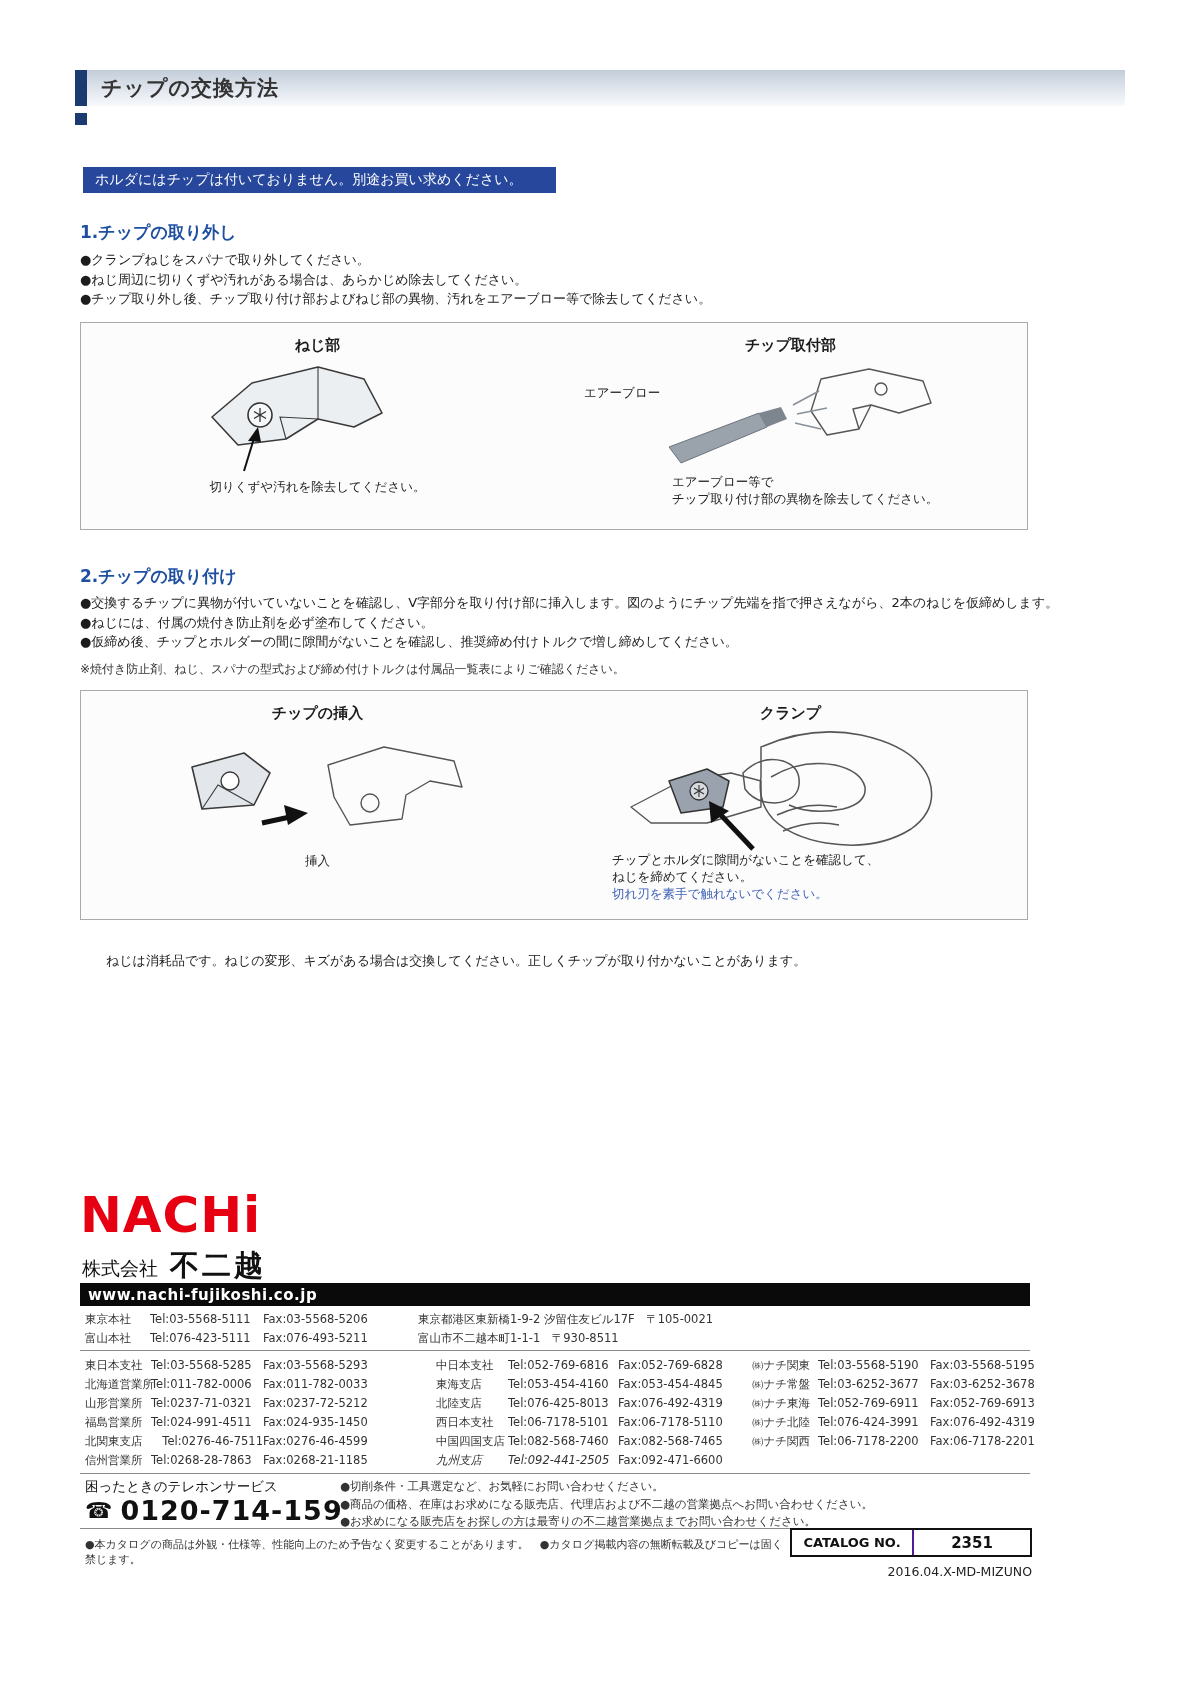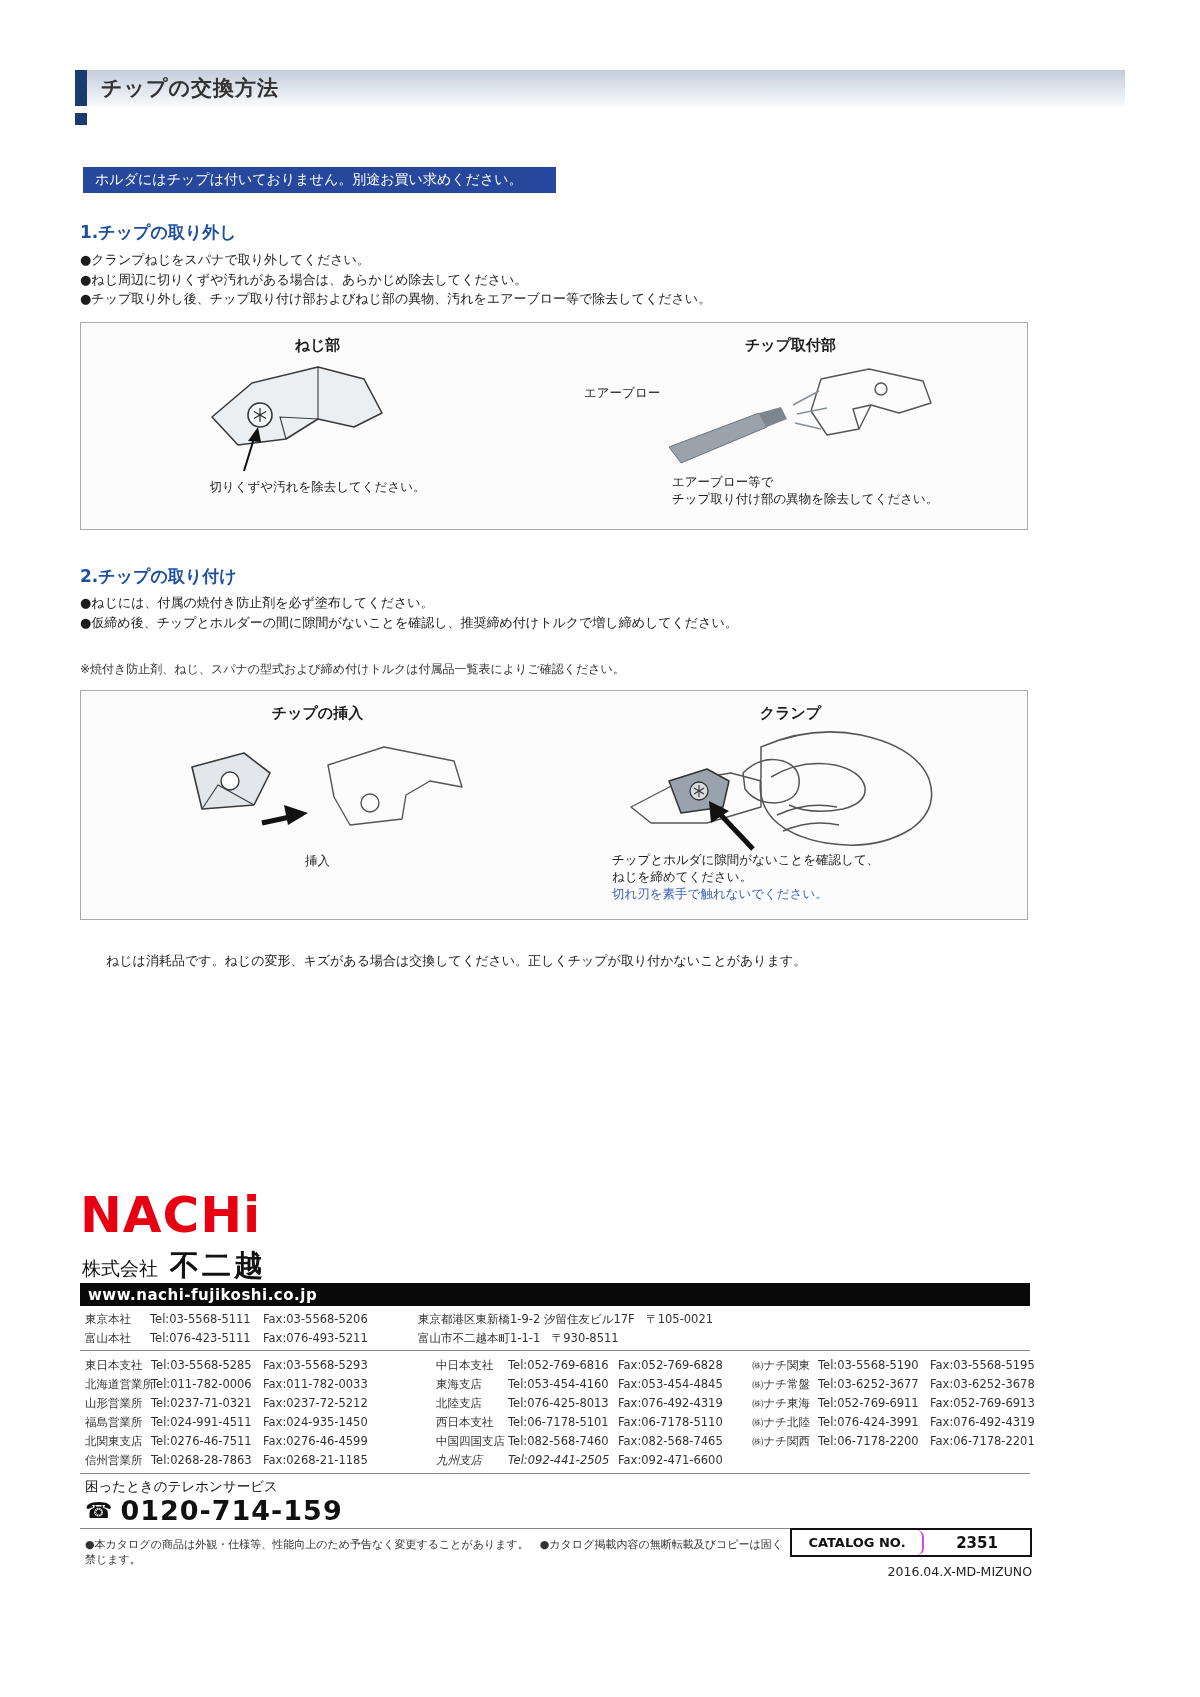--- a/index.html
+++ b/index.html
@@ -47,22 +47,22 @@
            display:flex;align-items:center;padding-left:8px;letter-spacing:0.5px;}
   .frow{display:flex;font-size:11.5px;line-height:19px;color:#333;white-space:nowrap;}
   .bname{display:inline-block;}
   .btel{display:inline-block;}
   .hline{border-top:1px solid #8a8a8a;height:0;}
   .phone-label{font-size:13.5px;color:#111;}
   .phone-number{font-size:27px;font-weight:bold;color:#111;letter-spacing:1px;}
   .freedial{font-size:22px;color:#111;margin-right:8px;}
   .tiny{font-size:11.5px;line-height:17.5px;color:#333;}
   .catalog-box{border:2px solid #111;display:flex;align-items:stretch;background:#fff;}
-  .catalog-label{width:132px;border-right:2px solid #d946ef;display:flex;align-items:center;
-                 justify-content:center;font-size:13px;font-weight:bold;color:#111;border-radius:7px;}
+  .catalog-label{width:122px;border-right:2px solid #4c1d95;display:flex;align-items:center;
+                 justify-content:center;font-size:13px;font-weight:bold;color:#111;}
   .catalog-no{flex:1;display:flex;align-items:center;justify-content:center;
               font-size:15px;font-weight:bold;color:#111;}
   .code{font-size:12.5px;color:#222;text-align:right;}
 </style>
 </head>
 <body>
 
 <div class="page">
 
   <div class="abs title-band" style="left:75px;top:70px;width:1050px;height:36px;">
@@ -123,20 +123,21 @@
       </svg>
       <div class="diag-cap-block">
         <div>エアーブロー等で</div>
         <div>チップ取り付け部の異物を除去してください。</div>
       </div>
     </div>
   </div>
 
   <h2 class="abs sec-title" style="left:80px;top:565px;">2.チップの取り付け</h2>
   <div class="abs body-text" style="left:80px;top:593px;width:1045px;">
+    <p>●交換するチップに異物が付いていないことを確認し、V字部分を取り付け部に挿入します。図のようにチップ先端を指で押さえながら、2本のねじを仮締めします。</p>
     <p>●ねじには、付属の焼付き防止剤を必ず塗布してください。</p>
     <p>●仮締め後、チップとホルダーの間に隙間がないことを確認し、推奨締め付けトルクで増し締めしてください。</p>
   </div>
   <p class="abs small-note" style="left:80px;top:661px;width:1045px;">※焼付き防止剤、ねじ、スパナの型式および締め付けトルクは付属品一覧表によりご確認ください。</p>
 
   <div class="abs diag-box" style="left:80px;top:690px;width:948px;height:230px;">
     <div class="diag-half">
       <div class="diag-title">チップの挿入</div>
       <svg width="320" height="130" viewBox="0 0 320 130">
         <path d="M34 44 L86 30 L112 50 L96 82 L44 86 Z" fill="#e3e7ec" stroke="#3a3a3a" stroke-width="1.6" stroke-linejoin="round"></path>
@@ -226,21 +227,21 @@
         <span class="btel" style="width:112px;">Tel:0237-71-0321</span>
         <span>Fax:0237-72-5212</span>
       </div>
     <div class="frow">
         <span class="bname" style="width:66px;">福島営業所</span>
         <span class="btel" style="width:112px;">Tel:024-991-4511</span>
         <span>Fax:024-935-1450</span>
       </div>
     <div class="frow">
         <span class="bname" style="width:66px;">北関東支店</span>
-        <span class="btel" style="width:112px;">Tel:0276-46-7511</span>
+        <span class="btel" style="width:112px;text-align:right;">Tel:0276-46-7511</span>
         <span>Fax:0276-46-4599</span>
       </div>
     <div class="frow">
         <span class="bname" style="width:66px;">信州営業所</span>
         <span class="btel" style="width:112px;">Tel:0268-28-7863</span>
         <span>Fax:0268-21-1185</span>
       </div>
   </div>
 
   <div class="abs" style="left:436px;top:1356px;width:330px;">
@@ -304,20 +305,25 @@
       </div>
   </div>
 
   <div class="abs hline" style="left:80px;top:1473px;width:950px;"></div>
 
   <div class="abs phone-label" style="left:85px;top:1478px;">困ったときのテレホンサービス</div>
   <div class="abs" style="left:85px;top:1495px;display:flex;align-items:center;">
     <span class="freedial">☎</span>
     <span class="phone-number">0120-714-159</span>
   </div>
+  <div class="abs tiny" style="left:340px;top:1478px;width:690px;">
+    <p>●切削条件・工具選定など、お気軽にお問い合わせください。</p>
+    <p>●商品の価格、在庫はお求めになる販売店、代理店および不二越の営業拠点へお問い合わせください。</p>
+    <p>●お求めになる販売店をお探しの方は最寄りの不二越営業拠点までお問い合わせください。</p>
+  </div>
 
   <div class="abs hline" style="left:80px;top:1528px;width:710px;"></div>
   <p class="abs" style="left:85px;top:1537px;width:700px;font-size:11px;color:#333;">●本カタログの商品は外観・仕様等、性能向上のため予告なく変更することがあります。　●カタログ掲載内容の無断転載及びコピーは固く禁じます。</p>
 
   <div class="abs catalog-box" style="left:790px;top:1528px;width:242px;height:29px;">
     <div class="catalog-label">CATALOG NO.</div>
     <div class="catalog-no">2351</div>
   </div>
   <div class="abs code" style="left:790px;top:1564px;width:242px;">2016.04.X-MD-MIZUNO</div>
 

